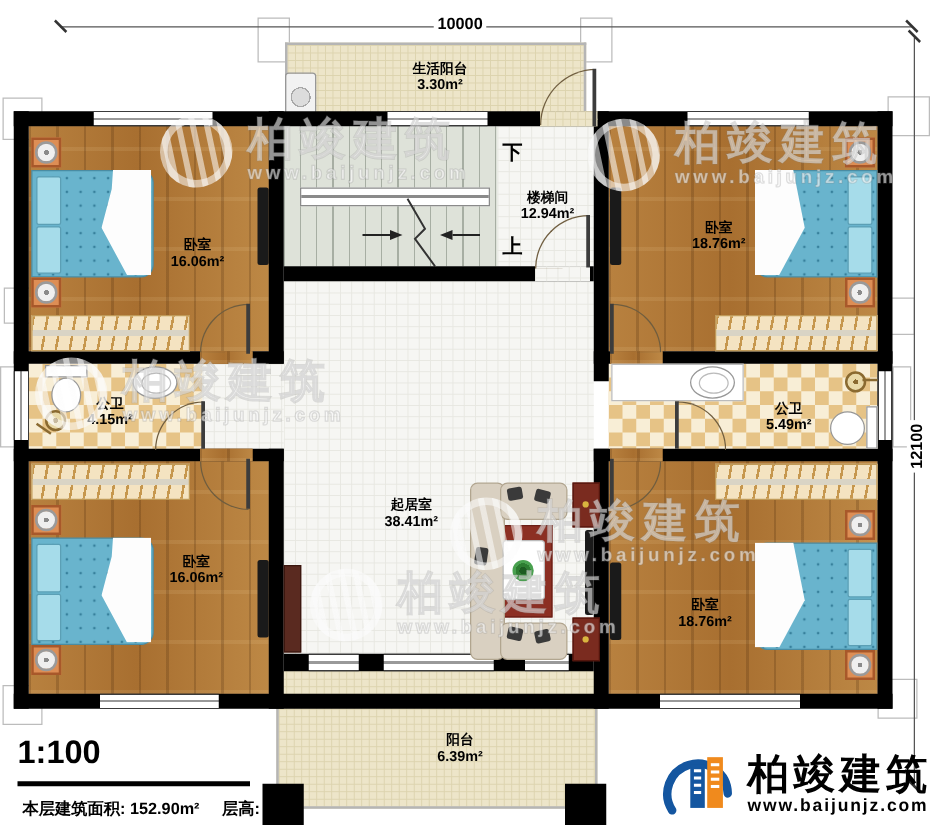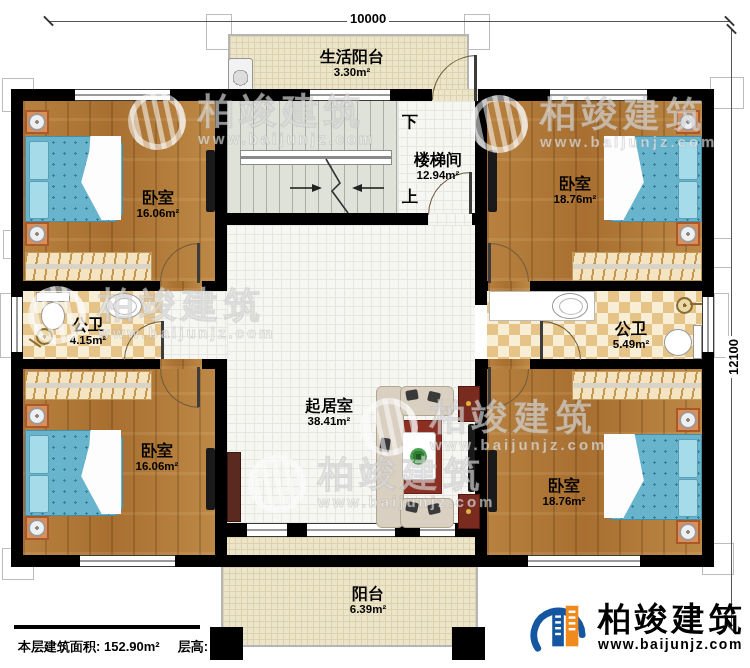--- a/index.html
+++ b/index.html
@@ -29,21 +29,21 @@
   .win-h{position:absolute;background:linear-gradient(to bottom,#3a3a3a 0 8%,#fff 8% 42%,#999 42% 58%,#fff 58% 92%,#3a3a3a 92% 100%);}
   .win-v{position:absolute;background:linear-gradient(to right,#3a3a3a 0 8%,#fff 8% 42%,#999 42% 58%,#fff 58% 92%,#3a3a3a 92% 100%);}
   .door{position:absolute;border:0 solid #6f5d3f;}
   .d-tl{border-top:1.6px solid #6f5d3f;border-left:1.6px solid #6f5d3f;border-top-left-radius:100% 100%;}
   .d-tr{border-top:1.6px solid #6f5d3f;border-right:1.6px solid #6f5d3f;border-top-right-radius:100% 100%;}
   .d-bl{border-bottom:1.6px solid #6f5d3f;border-left:1.6px solid #6f5d3f;border-bottom-left-radius:100% 100%;}
   .d-br{border-bottom:1.6px solid #6f5d3f;border-right:1.6px solid #6f5d3f;border-bottom-right-radius:100% 100%;}
   .leaf{position:absolute;background:#3c3c3c;}
   .rlabel{position:absolute;transform:translate(-50%,-50%);text-align:center;color:#000;
     font-weight:700;line-height:1.2;white-space:nowrap;z-index:40;}
-  .rname{font-size:16px;}
+  .rname{font-size:11px;}
   .rarea{font-size:11.5px;}
   .cjk{font-size:16px;font-weight:700;color:#000;z-index:40;}
   .bed{position:absolute;background-color:#69b4cd;border:1px solid #4a8ca3;
     background-image:radial-gradient(#37809c 1px,transparent 1.3px);background-size:11px 11px;}
   .pillow{position:absolute;background:#a6dcea;border:1px solid #5b9fb5;border-radius:2px;}
   .blanket{position:absolute;background:#fdfdfd;}
   .bl-r{clip-path:polygon(40% 0,100% 0,100% 100%,62% 100%,22% 55%,38% 18%);}
   .bl-l{clip-path:polygon(0 0,60% 0,78% 55%,38% 100%,0 100%);}
   .nstand{position:absolute;background:#dd8e55;border:2px solid #a8582a;box-sizing:border-box;}
   .lamp{position:absolute;left:50%;top:50%;width:14px;height:14px;transform:translate(-50%,-50%);
@@ -331,20 +331,21 @@
   </div>
   <div class="wm" style="left:248px;top:455px">
     <div class="wm-logo"></div>
     <div>
         <div class="wm-name">柏竣建筑</div>
          <div class="wm-url">www.baijunjz.com</div>
       </div>
   </div>
 
   <div class="titleblk" style="left:14px;top:586px;display:flex;align-items:baseline;gap:12px">
+    <span style="font-size:26px;font-weight:700">1:100</span>
   </div>
   <div class="abs" style="left:14px;top:625px;width:186px;height:4px;background:#000"></div>
   <div class="titleblk" style="left:18px;top:638px;font-size:13px;font-weight:700;display:flex;gap:18px">
     <span>
       <span>本层建筑面积:</span>
       <span>152.90m²</span>
     </span>
     <span>
       <span>层高:</span>
       <span>3.3m</span>

